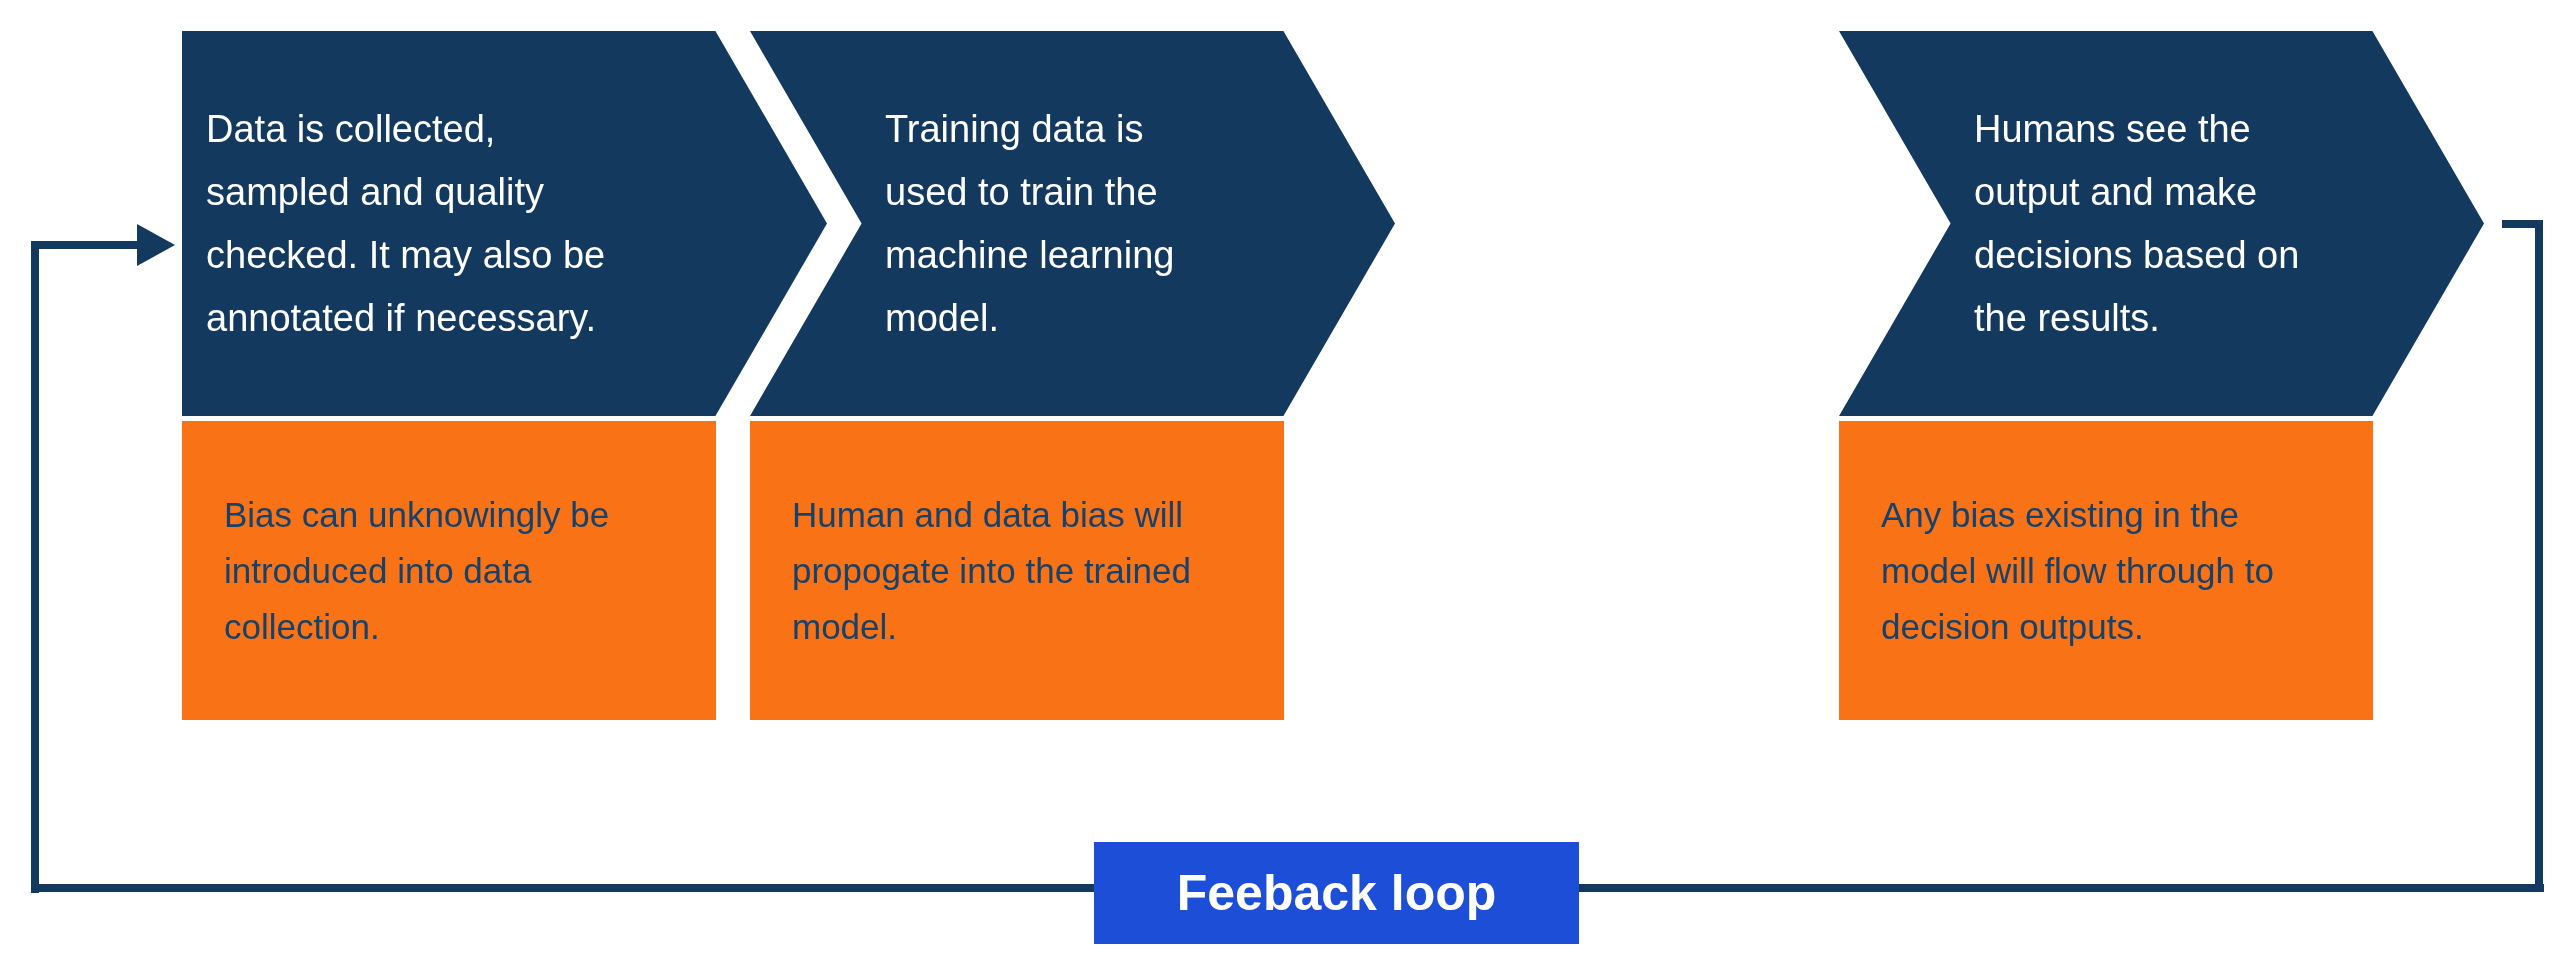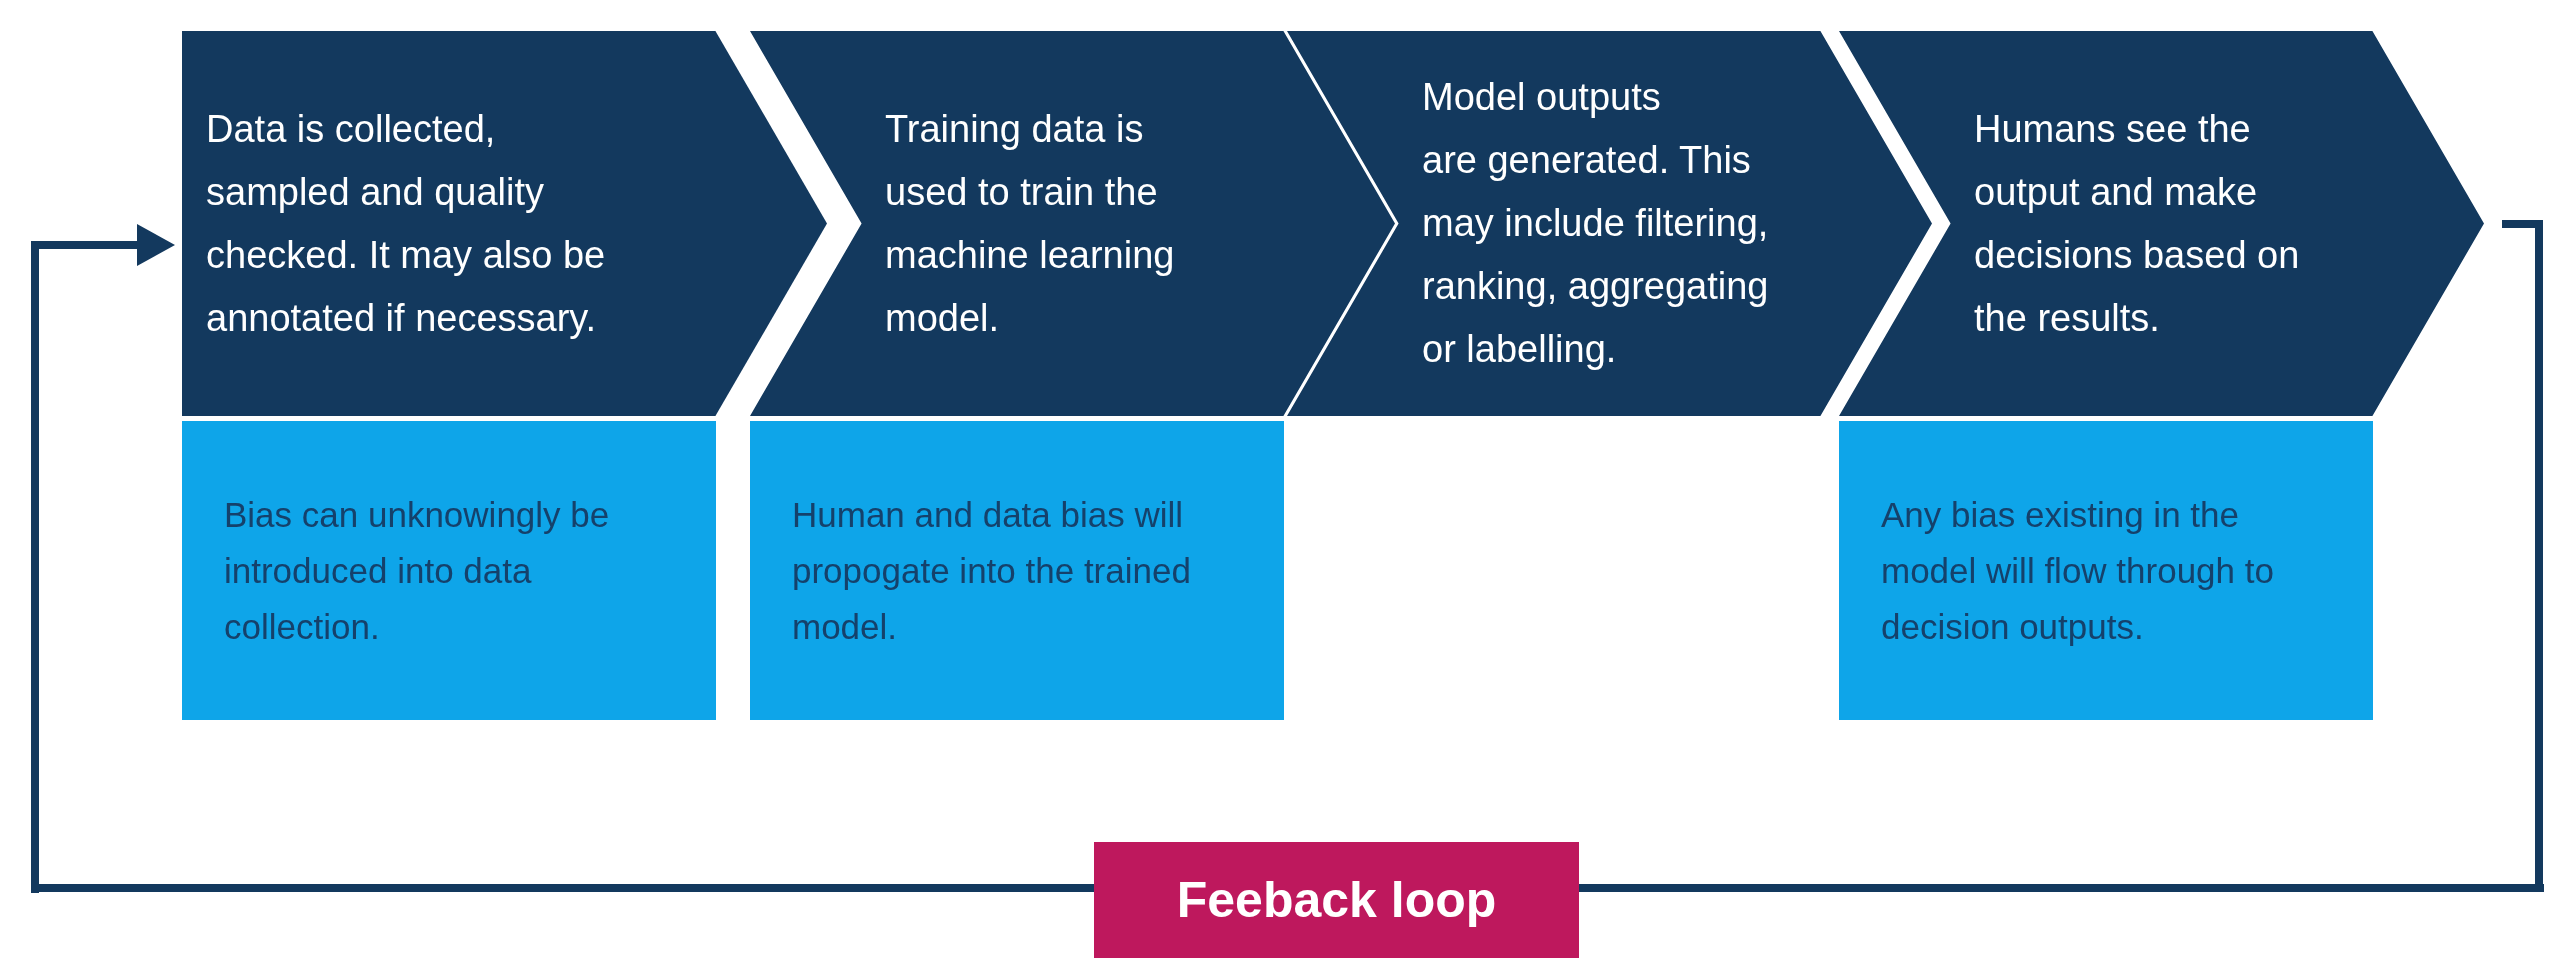--- a/index.html
+++ b/index.html
@@ -34,21 +34,21 @@
     white-space: pre;
     padding-left: 135px;
   }
   .chevron.first .chevron-text { padding-left: 24px; }
   
   .bias-box {
     position: absolute;
     top: 421px;
     width: 534px;
     height: 299px;
-    background: #0ea5e9;
+    background: #f97316;
     display: flex;
     align-items: center;
   }
   .bias-text {
     color: #15416B;
     font-size: 35px;
     line-height: 56px;
     white-space: pre;
     padding-left: 42px;
   }
@@ -64,22 +64,22 @@
     left: 137px; top: 224px;
     width: 0; height: 0;
     border-top: 21px solid transparent;
     border-bottom: 21px solid transparent;
     border-left: 38px solid #13395E;
   }
   
   #feedback-label {
     position: absolute;
     left: 1094px; top: 842px;
-    width: 485px; height: 116px;
-    background: #be185d;
+    width: 485px; height: 102px;
+    background: #1d4ed8;
     z-index: 5;
     display: flex;
     align-items: center;
     justify-content: center;
   }
   #feedback-label span {
     color: #ffffff;
     font-size: 50px;
     font-weight: bold;
     white-space: pre;
@@ -99,27 +99,20 @@
     <div class="chevron-text">Data is collected,
 sampled and quality
 checked. It may also be
 annotated if necessary.</div>
   </div>
   <div class="chevron notched col-1">
     <div class="chevron-text">Training data is
 used to train the
 machine learning
 model.</div>
-  </div>
-  <div class="chevron notched col-2">
-    <div class="chevron-text">Model outputs
-are generated. This
-may include filtering,
-ranking, aggregating
-or labelling.</div>
   </div>
   <div class="chevron notched col-3">
     <div class="chevron-text">Humans see the
 output and make
 decisions based on
 the results.</div>
   </div>
 
   <div class="bias-box col-0">
     <div class="bias-text">Bias can unknowingly be

